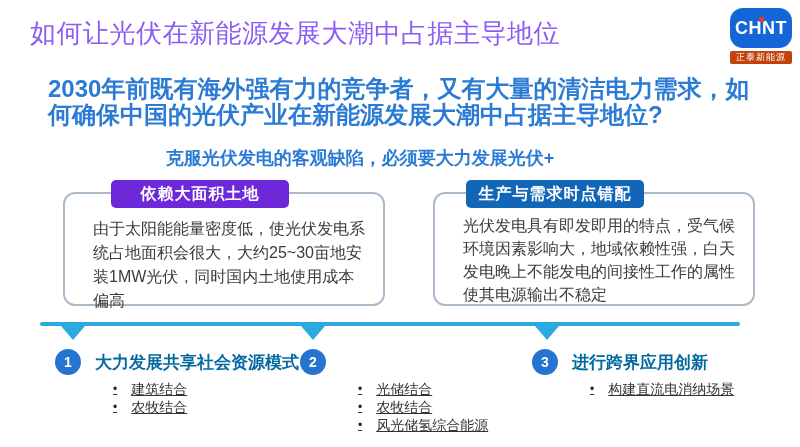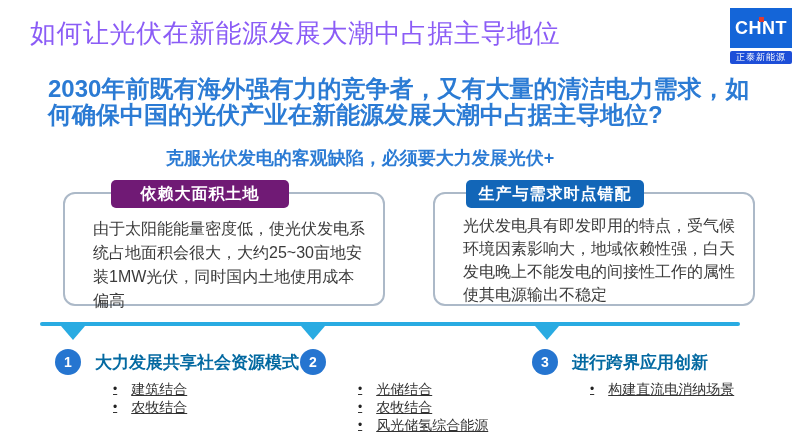--- a/index.html
+++ b/index.html
@@ -13,27 +13,27 @@
   }
   
   .title {
     position: absolute; left: 30px; top: 16px;
     font-size: 26px; font-weight: normal;
     color: #8b5cf6; letter-spacing: 0.5px;
   }
   
   .logo { position: absolute; top: 8px; right: 8px; width: 62px; }
   .logo-square {
-    width: 62px; height: 40px; background: #1465D8; border-radius: 0;
+    width: 62px; height: 40px; background: #1465D8; border-radius: 13px;
     display: flex; align-items: center; justify-content: center; position: relative;
   }
   .logo-brand { color: #ffffff; font-weight: bold; font-size: 18px; letter-spacing: 0.5px; }
   .logo-dot { position: absolute; width: 5px; height: 5px; background: #E03C31; top: 9px; left: 29px; }
   .logo-strip {
-    margin-top: 3px; width: 62px; height: 13px; background: #1d4ed8; border-radius: 2px;
+    margin-top: 3px; width: 62px; height: 13px; background: #c2410c; border-radius: 2px;
     display: flex; align-items: center; justify-content: center;
   }
   .logo-sub { color: #ffffff; font-size: 9px; letter-spacing: 1px; white-space: nowrap; }
   
   .intro {
     position: absolute; left: 48px; top: 76px; width: 712px;
     font-size: 24px; font-weight: bold; color: #2B7BD4; line-height: 26px;
   }
   
   .section-heading {
@@ -46,21 +46,21 @@
     border: 2px solid #ACB9C8; border-radius: 12px; background: #ffffff;
   }
   .card-left  { left: 63px; }
   .card-right { left: 433px; }
   .card-header {
     position: absolute; top: -14px; height: 28px; width: 178px;
     border-radius: 5px;
     display: flex; align-items: center; justify-content: center;
     color: #ffffff; font-size: 16px; font-weight: bold; letter-spacing: 1px;
   }
-  .card-left  .card-header { left: 46px; background: #701a75; }
+  .card-left  .card-header { left: 46px; background: #6d28d9; }
   .card-right .card-header { left: 31px; background: #1266B8; }
   .card-body {
     padding: 23px 14px 0 28px;
     font-size: 16px; color: #3B3B3B; line-height: 24px;
   }
   .card-right .card-body { padding-top: 20px; line-height: 23px; }
   
   .timeline-line {
     position: absolute; left: 40px; top: 322px; width: 700px; height: 4px;
     background: #29ABE2; border-radius: 2px;

